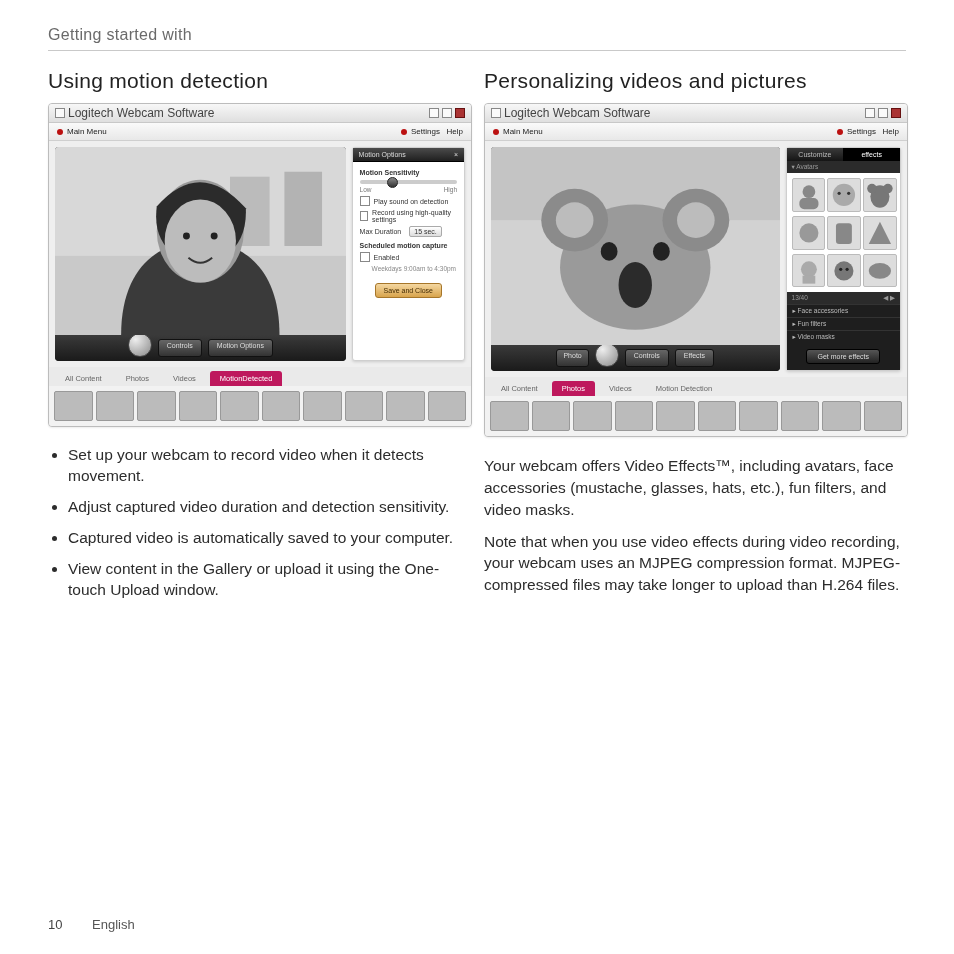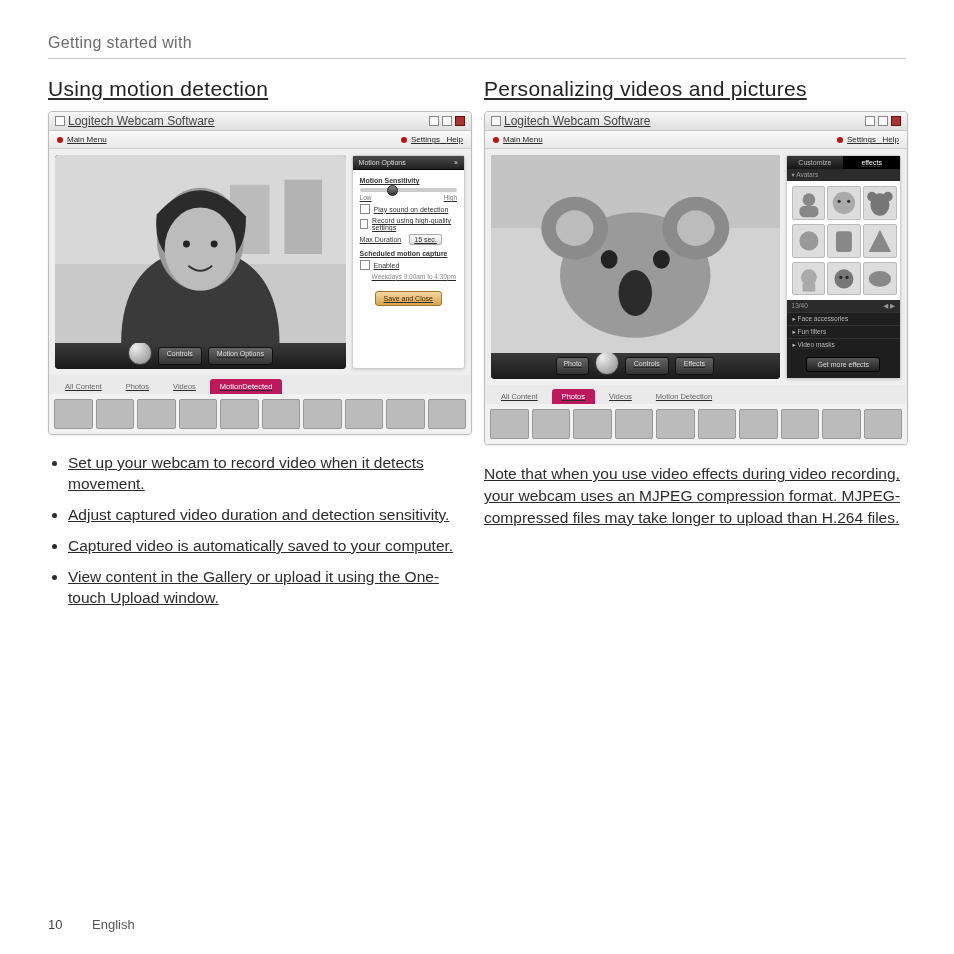--- a/index.html
+++ b/index.html
@@ -7,35 +7,34 @@
     padding: 0;
     background: #fff;
     font-family: "Helvetica Neue", Helvetica, Arial, sans-serif;
     color: #2b2b2b;
     width: 954px;
   }
   .page {
     width: 954px;
     min-height: 954px;
     box-sizing: border-box;
-    padding: 34px 48px 24px 48px;
+    padding: 26px 48px 24px 48px;
     position: relative;
   }
   .header-area {
     border-bottom: 1px solid #c9c9c9;
     padding-bottom: 6px;
     margin-bottom: 18px;
     color: #6a6a6a;
     font-size: 16px;
     letter-spacing: 0.3px;
   }
   .columns {
     display: flex;
     gap: 14px;
-    text-decoration: underline;
   }
   .col {
     flex: 1 1 50%;
     min-width: 0;
   }
   .section-title {
     font-size: 21px;
     font-weight: 500;
     color: #222;
     margin: 0 0 10px 0;
@@ -492,20 +491,21 @@
           <div class="thumb"></div>
           <div class="thumb"></div>
           <div class="thumb"></div>
           <div class="thumb"></div>
           <div class="thumb"></div>
           <div class="thumb"></div>
           <div class="thumb"></div>
         </div>
       </div>
 
+      <p class="para">Your webcam offers Video Effects™, including avatars, face accessories (mustache, glasses, hats, etc.), fun filters, and video masks.</p>
       <p class="para">Note that when you use video effects during video recording, your webcam uses an MJPEG compression format. MJPEG-compressed files may take longer to upload than H.264 files.</p>
     </div>
 
   </div>
 
   <div class="footer">
     <span class="pg">10</span>
     <span>English</span>
   </div>
 

